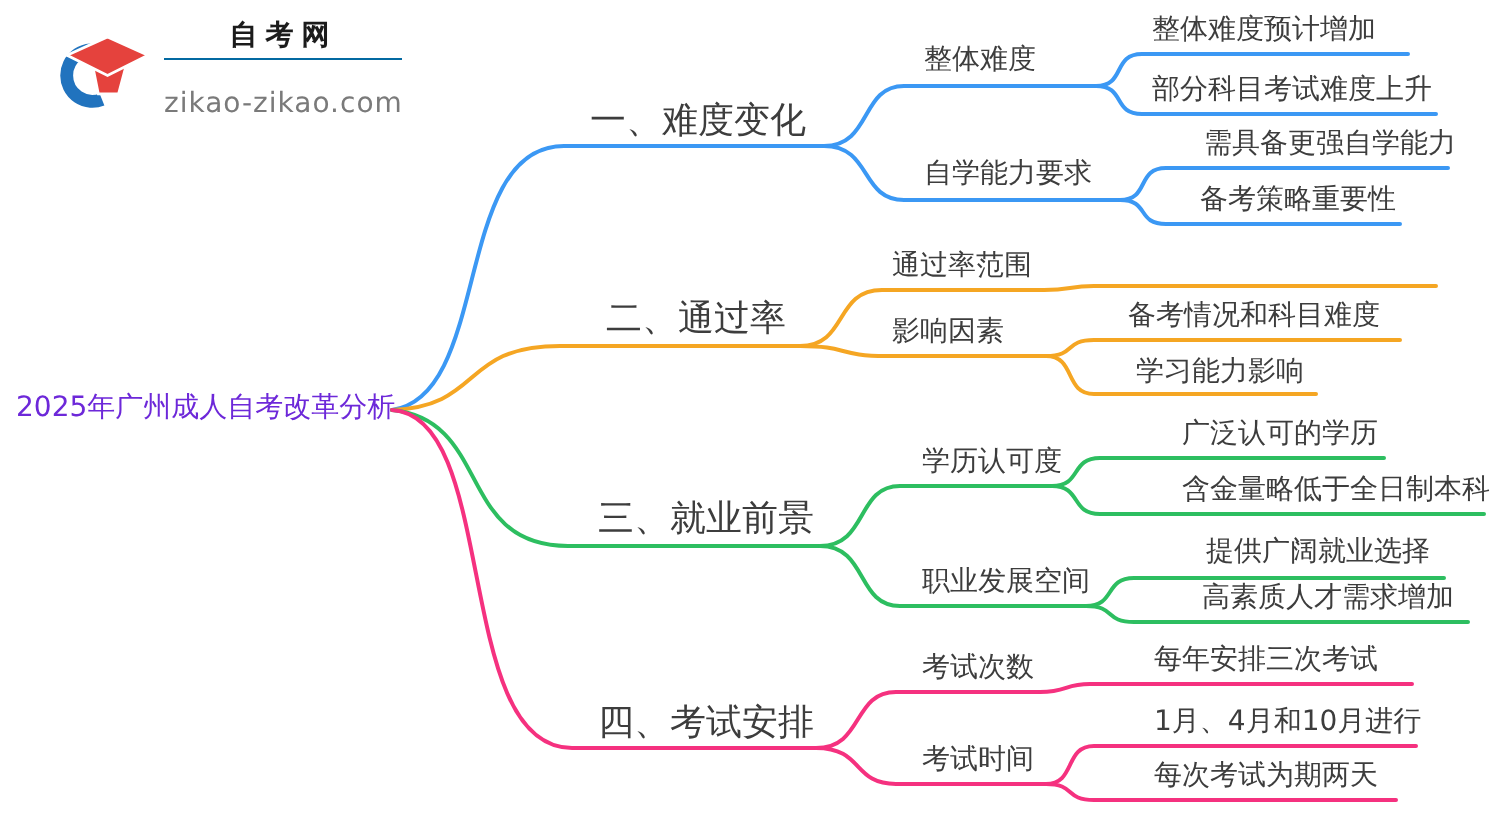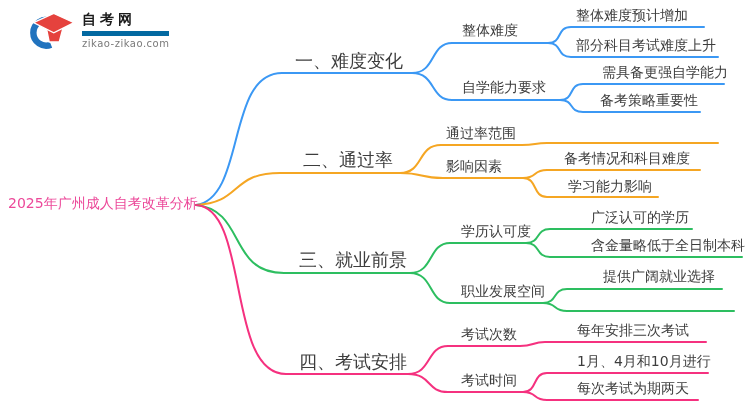--- a/index.html
+++ b/index.html
@@ -8,30 +8,30 @@
     font-family:"DejaVu Sans","Liberation Sans",sans-serif;overflow:hidden;
   }
   .lines{position:absolute;left:0;top:0;width:750px;height:410px;}
   .lines path{fill:none;stroke-width:2;stroke-linecap:round;stroke-linejoin:round;}
   .node{
     position:absolute;white-space:nowrap;color:#3d3d3d;font-size:14px;
     line-height:16px;cursor:default;text-align:right;
   }
   .node.main{font-size:18px;}
   .center-topic{
-    position:absolute;left:8px;top:195px;font-size:14px;color:#ec4899;
+    position:absolute;left:8px;top:195px;font-size:14px;color:#6d28d9;
     white-space:nowrap;
   }
   .logo{position:absolute;left:28px;top:9px;display:flex;align-items:center;}
   .logo-icon{width:46px;height:42px;}
-  .logo-text{margin-left:8px;}
+  .logo-text{margin-left:8px;text-align:center;}
   .logo-title{font-size:14px;font-weight:bold;color:#1b1b1b;letter-spacing:4px;}
   .logo-domain{
-    font-size:10px;color:#7a7a7a;border-top:5px solid #0369a1;
-    padding-top:2px;margin-top:2px;letter-spacing:0.5px;
+    font-size:14px;color:#7a7a7a;border-top:1px solid #0369a1;
+    padding-top:14px;margin-top:2px;letter-spacing:0.5px;
   }
 </style>
 </head>
 <body>
 
 <div class="canvas">
 
   <svg class="lines" viewBox="0 0 750 410">
 
     <path class="c-b0" d="M196 205 C246 198 226 73 282 73 L412 73" stroke="#3b98f4"></path>
@@ -92,20 +92,21 @@
   <div class="node" style="left:446px;top:158px">影响因素</div>
   <div class="node" style="left:564px;top:150px">备考情况和科目难度</div>
   <div class="node" style="left:568px;top:178px">学习能力影响</div>
 
   <div class="node main" style="left:299px;top:252px">三、就业前景</div>
   <div class="node" style="left:461px;top:223px">学历认可度</div>
   <div class="node" style="left:591px;top:209px">广泛认可的学历</div>
   <div class="node" style="left:591px;top:237px">含金量略低于全日制本科</div>
   <div class="node" style="left:461px;top:283px">职业发展空间</div>
   <div class="node" style="left:603px;top:268px">提供广阔就业选择</div>
+  <div class="node" style="left:601px;top:291px">高素质人才需求增加</div>
 
   <div class="node main" style="left:299px;top:354px">四、考试安排</div>
   <div class="node" style="left:461px;top:326px">考试次数</div>
   <div class="node" style="left:577px;top:322px">每年安排三次考试</div>
   <div class="node" style="left:461px;top:372px">考试时间</div>
   <div class="node" style="left:577px;top:353px">1月、4月和10月进行</div>
   <div class="node" style="left:577px;top:380px">每次考试为期两天</div>
 
 </div>
 

